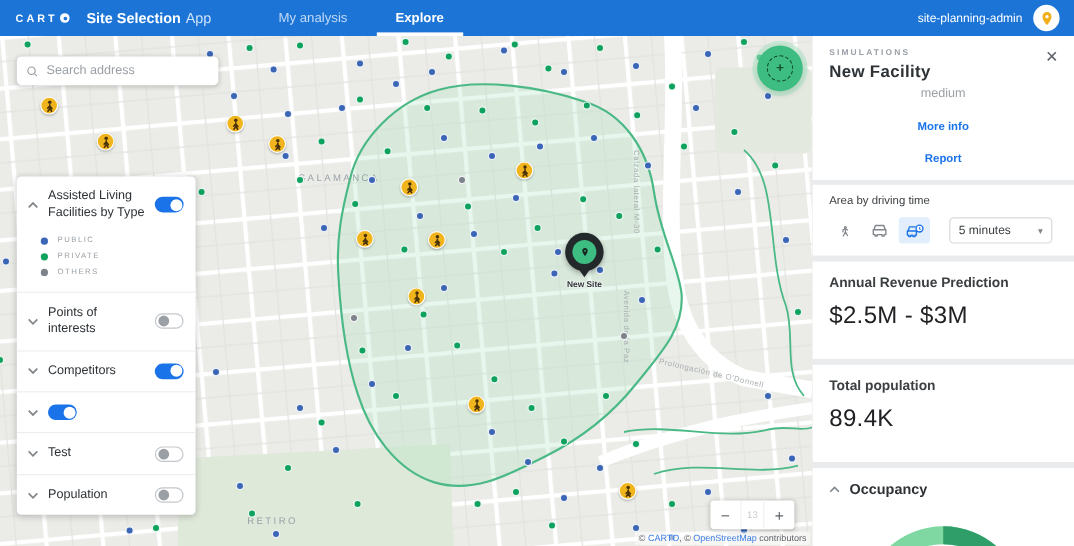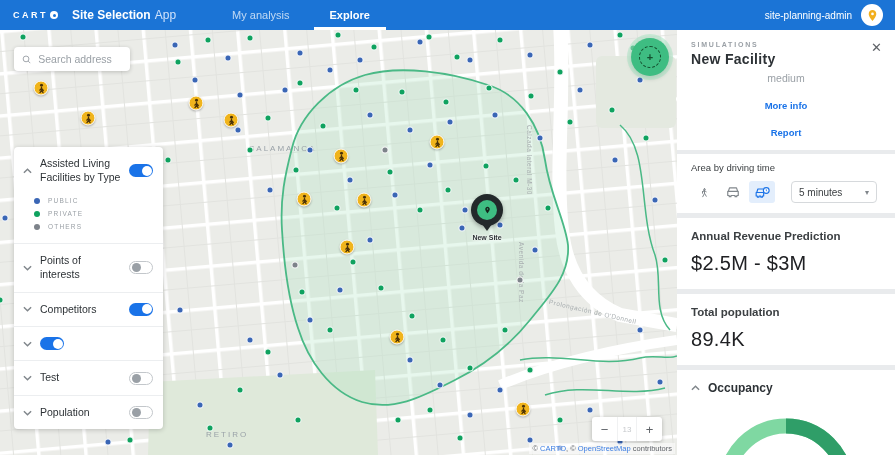--- a/index.html
+++ b/index.html
@@ -34,21 +34,21 @@
 
   .new-site { position:absolute; left:470px; top:164px; width:34px; text-align:center; }
   .ns-balloon { position:relative; width:32px; height:32px; margin:0 auto; background:#23292b; border-radius:50%; display:flex; align-items:center; justify-content:center; box-shadow:0 2px 4px rgba(0,0,0,.3); }
   .ns-balloon::after { content:""; position:absolute; bottom:-5px; left:11px; border-left:5px solid transparent; border-right:5px solid transparent; border-top:7px solid #23292b; }
   .ns-inner { width:20px; height:20px; border-radius:50%; background:#3ebd82; display:flex; align-items:center; justify-content:center; }
   .ns-label { margin-top:8px; font-size:7px; color:#2d3236; font-weight:bold; text-shadow:0 0 3px #fff,0 0 3px #fff; }
 
   .fab { position:absolute; left:631px; top:8px; width:38px; height:38px; border-radius:50%; background:#3ebd82; border:none; cursor:pointer; box-shadow:0 0 0 4px rgba(170,225,195,.55), 0 2px 5px rgba(0,0,0,.25); display:flex; align-items:center; justify-content:center; }
   .fab-ring { width:22px; height:22px; border:1.3px dashed #14502f; border-radius:50%; display:flex; align-items:center; justify-content:center; color:#14502f; font-size:11px; font-weight:bold; line-height:1; }
 
-  .search-box { position:absolute; left:14px; top:17px; width:116px; height:24px; background:#fff; border-radius:4px; box-shadow:0 1px 4px rgba(0,0,0,.2); display:flex; align-items:center; padding:0 8px; gap:7px; }
+  .search-box { position:absolute; left:14px; top:17px; width:168px; height:24px; background:#fff; border-radius:4px; box-shadow:0 1px 4px rgba(0,0,0,.2); display:flex; align-items:center; padding:0 8px; gap:7px; }
   .search-box input { border:none; outline:none; width:100%; font-size:10.5px; color:#3c4043; font-family:"Liberation Sans",sans-serif; }
   .search-box input::placeholder { color:#9aa0a6; }
 
   
   .layers-panel { position:absolute; left:14px; top:117px; width:149px; background:#fff; border-radius:4px; box-shadow:0 1px 5px rgba(0,0,0,.2); font-size:10.5px; color:#2d3236; }
   .layer-row { display:flex; align-items:center; gap:8px; padding:10px 10px 10px 9px; border-top:1px solid #eceef0; }
   .layer-row:first-child { border-top:none; }
   .layer-label { flex:1; line-height:1.3; }
   .chev { flex:0 0 auto; display:flex; color:#80868b; }
   .toggle { flex:0 0 auto; width:24px; height:13px; border-radius:7px; position:relative; cursor:pointer; }
@@ -80,21 +80,21 @@
   .close-btn { position:absolute; right:13px; top:11px; background:none; border:none; font-size:13px; color:#5f6368; cursor:pointer; line-height:1; }
 
   .sec-driving { padding:8px 14px 10px; }
   .driving-label { font-size:9.5px; color:#3c4043; }
   .driving-row { display:flex; align-items:center; margin-top:8px; }
   .mode-btn { width:26px; height:22px; border:none; background:none; border-radius:3px; display:flex; align-items:center; justify-content:center; color:#80868b; cursor:pointer; margin-right:3px; }
   .mode-btn.selected { color:#1a73e8; background:#e3eefc; }
   .select { margin-left:13px; width:86px; height:22px; border:1px solid #d6d9dc; border-radius:4px; display:flex; align-items:center; justify-content:space-between; padding:0 7px; font-size:10px; color:#3c4043; cursor:pointer; background:#fff; }
   .select .caret { color:#80868b; font-size:8px; }
 
-  .sec-metric { padding:12px 14px 14px; }
+  .sec-metric { padding:12px 14px 24px; }
   .metric-label { font-size:11.5px; font-weight:bold; color:#3c4043; }
   .metric-value { font-size:20px; color:#202124; margin-top:10px; letter-spacing:.3px; }
 
   .sec-occupancy { flex:1; padding:11px 14px 0; margin-bottom:0; }
   .occ-head { display:flex; align-items:center; gap:8px; }
   .occ-title { font-size:12px; font-weight:bold; color:#2d3236; }
   .donut-wrap { position:relative; width:150px; margin:16px auto 0; }
   .donut-center { position:absolute; inset:0; display:flex; align-items:center; justify-content:center; font-size:15px; font-weight:bold; color:#3c4043; }
 </style>
 </head>

